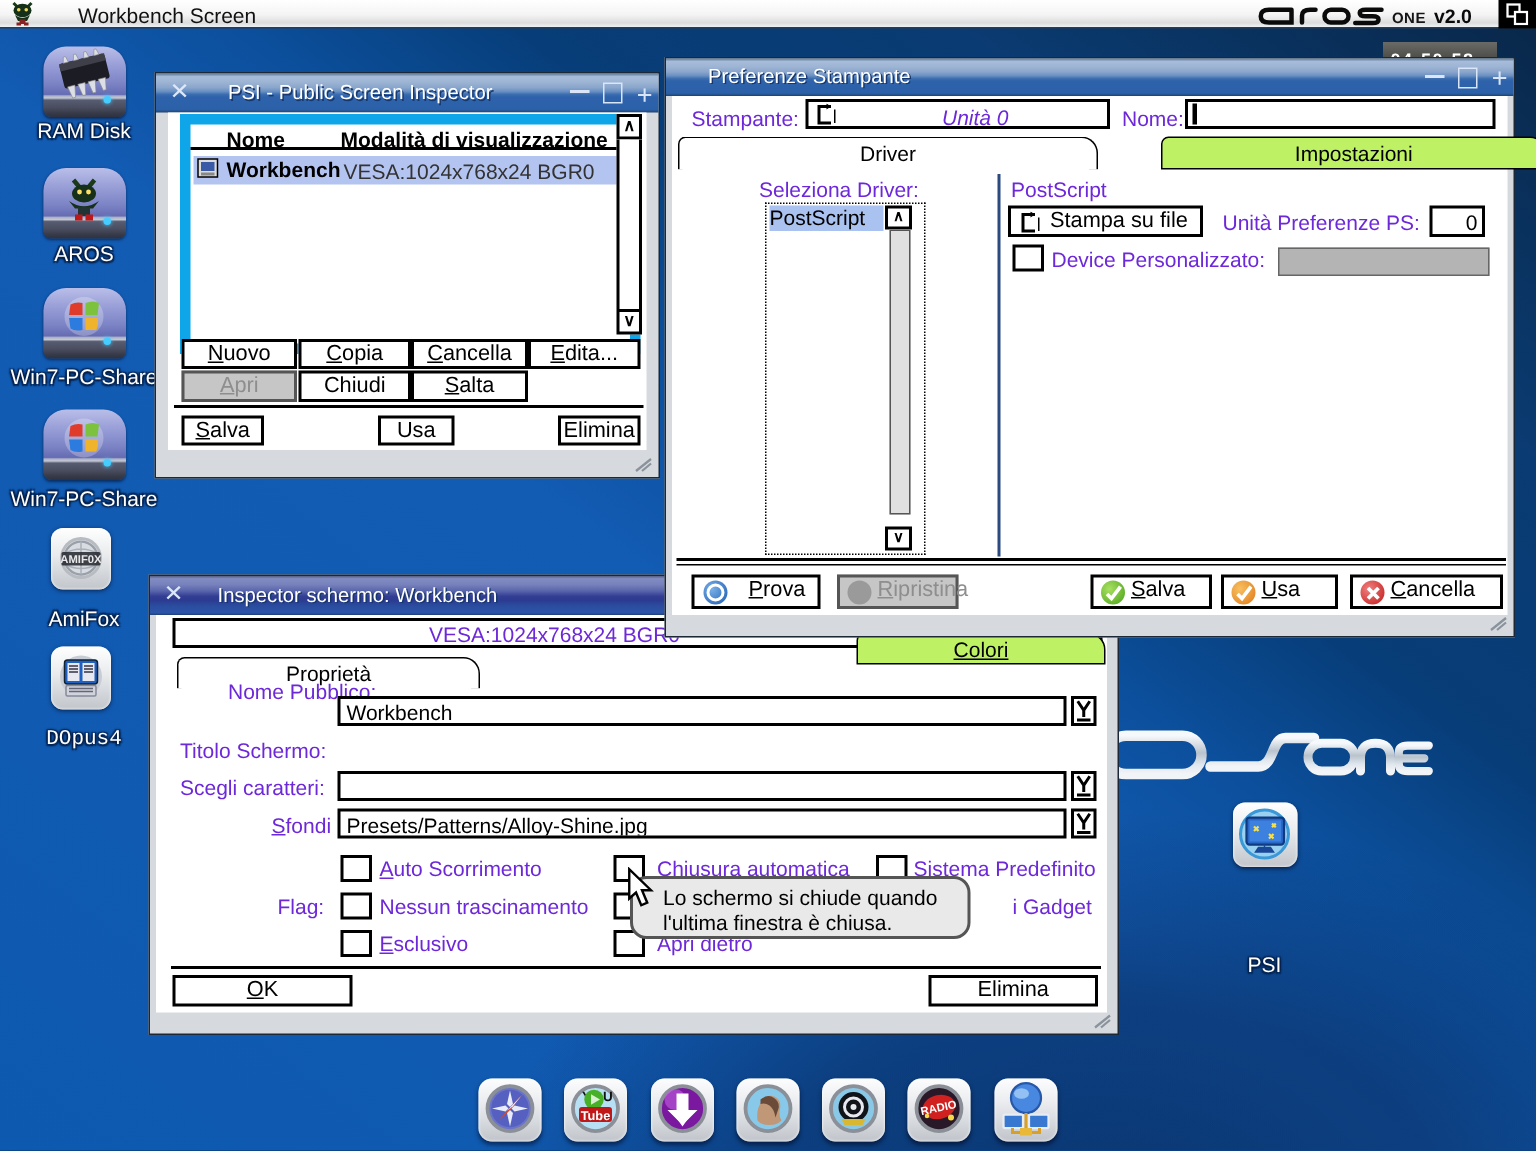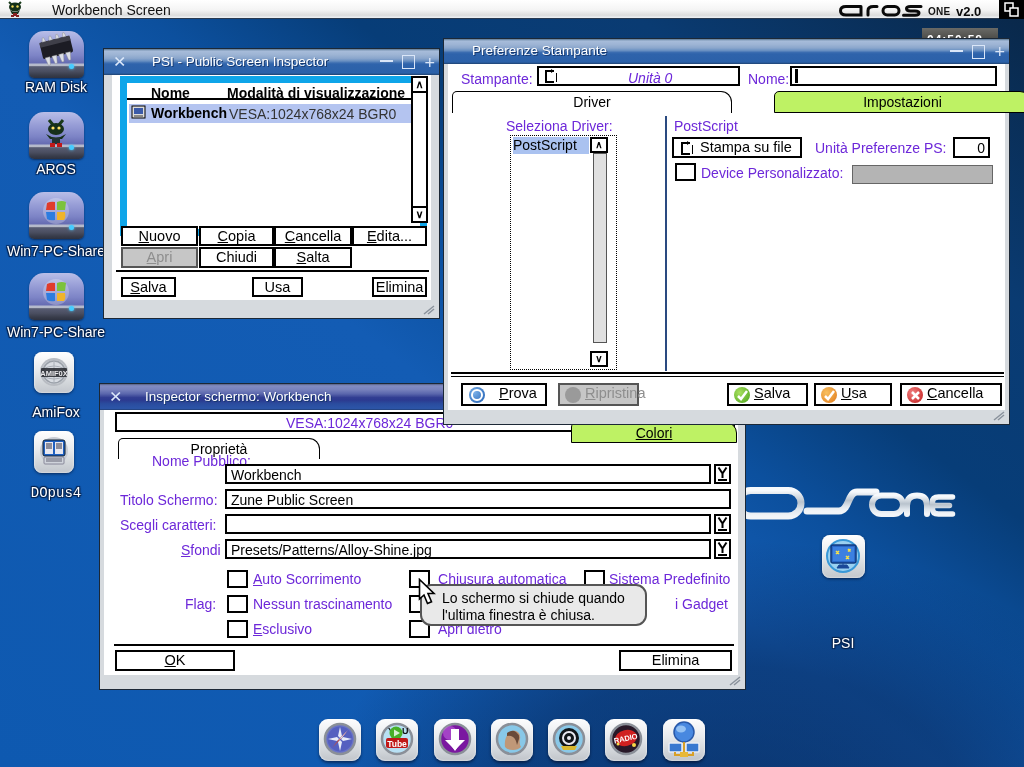--- a/index.html
+++ b/index.html
@@ -345,21 +345,20 @@
 
   <div class="tab on" style="left:18px;top:54px;width:202px;height:21px;line-height:20px;">Proprietà</div>
   <div class="tab off" style="left:431px;top:38px;width:166px;height:21px;line-height:20px;text-decoration:underline;">Colori</div>
 
   <div class="ftx" style="left:20px;top:69px;margin-left:32px;">Nome Pubblico:</div>
   <div class="inp" style="left:125px;top:80px;width:486px;height:20px;padding:1px 4px;">Workbench</div>
   <div class="popbtn" style="left:614px;top:80px;"><svg width="13" height="16" viewBox="0 0 13 16">
         <path d="M2.5 1.5 L6.5 7.5 L10.5 1.5 M6.5 7.5 V12 M2 14 H11" stroke="#000" stroke-width="2" fill="none"></path>
       </svg></div>
   <div class="ftx" style="left:20px;top:108px;">Titolo Schermo:</div>
-  <div class="inp" style="left:125px;top:105px;width:506px;height:20px;padding:1px 4px;">Zune Public Screen</div>
   <div class="ftx" style="left:20px;top:133px;">Scegli caratteri:</div>
   <div class="inp" style="left:125px;top:130px;width:486px;height:20px;"></div>
   <div class="popbtn" style="left:614px;top:130px;"><svg width="13" height="16" viewBox="0 0 13 16">
         <path d="M2.5 1.5 L6.5 7.5 L10.5 1.5 M6.5 7.5 V12 M2 14 H11" stroke="#000" stroke-width="2" fill="none"></path>
       </svg></div>
   <div class="ftx" style="left:81px;top:158px;"><u>S</u>fondi</div>
   <div class="inp" style="left:125px;top:155px;width:486px;height:20px;padding:1px 4px;">Presets/Patterns/Alloy-Shine.jpg</div>
   <div class="popbtn" style="left:614px;top:155px;"><svg width="13" height="16" viewBox="0 0 13 16">
         <path d="M2.5 1.5 L6.5 7.5 L10.5 1.5 M6.5 7.5 V12 M2 14 H11" stroke="#000" stroke-width="2" fill="none"></path>
       </svg></div>

